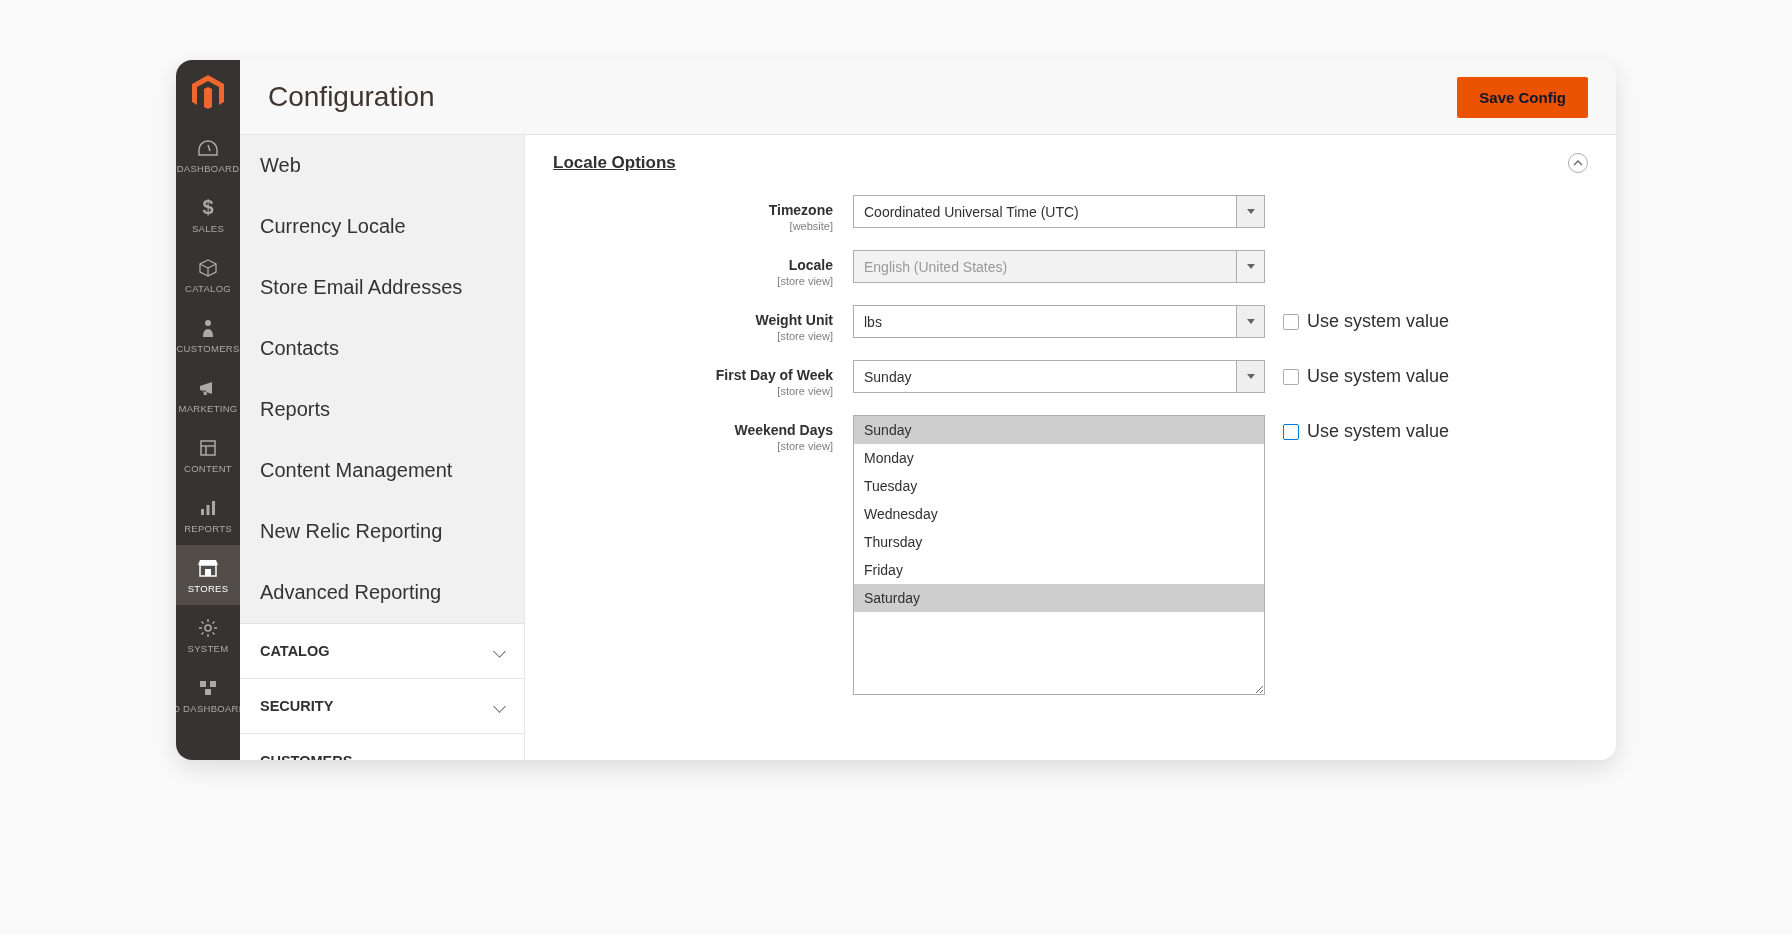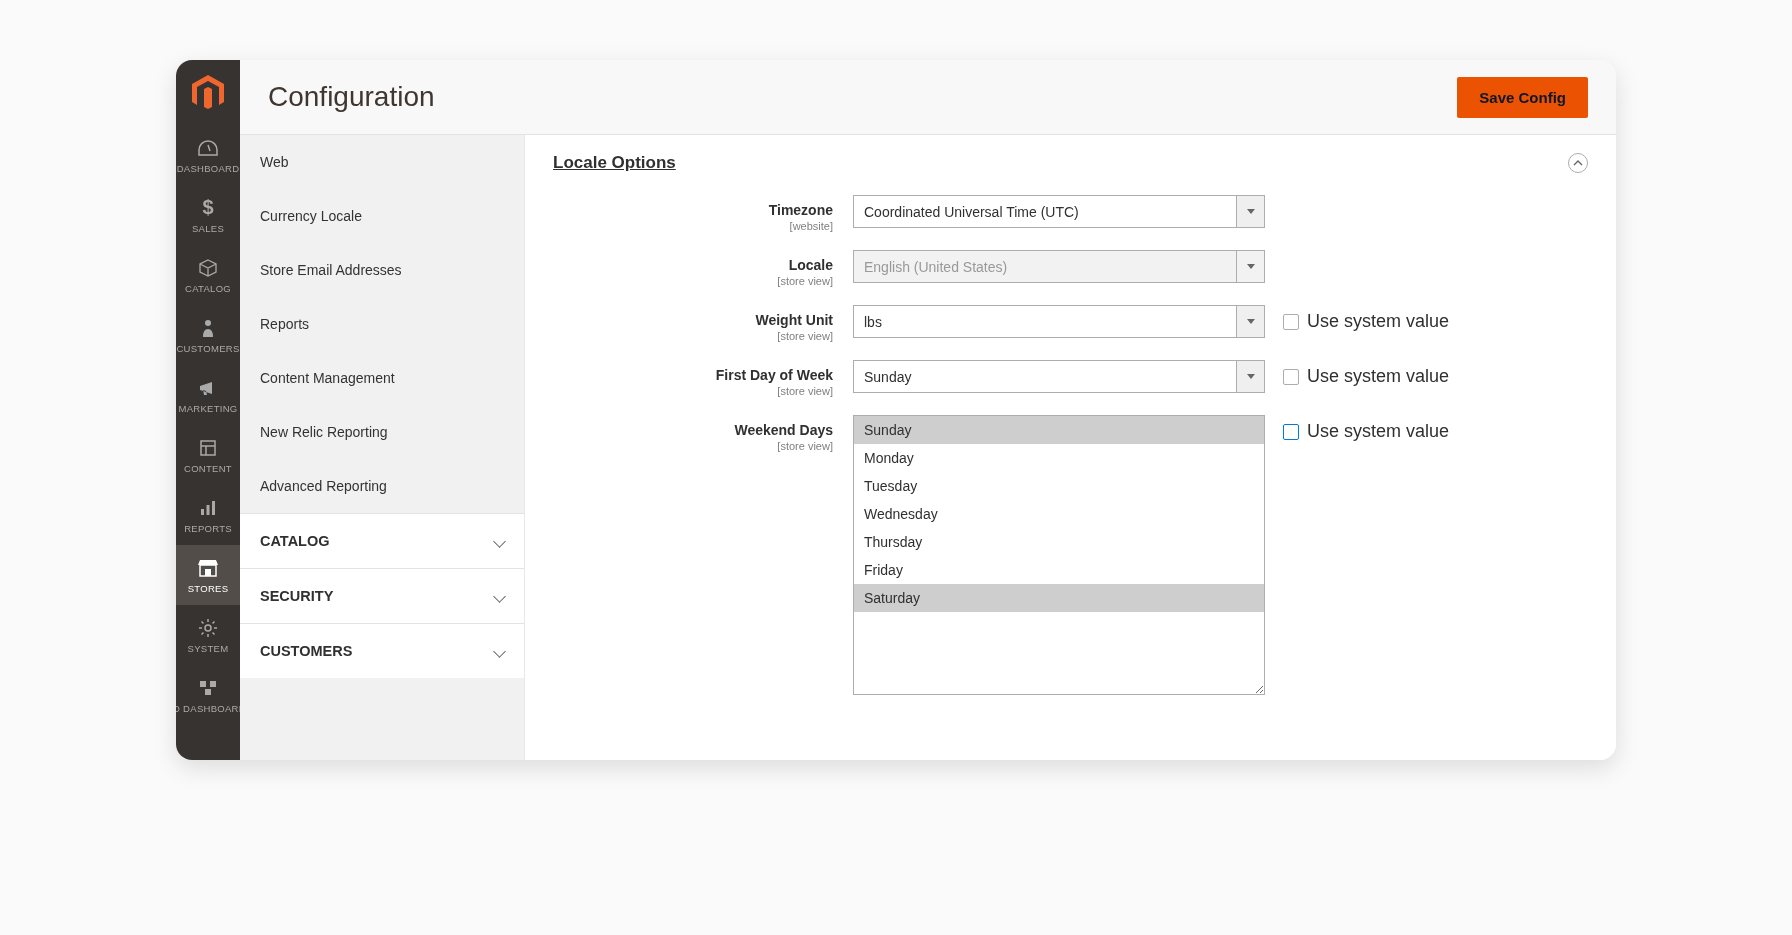--- a/index.html
+++ b/index.html
@@ -90,21 +90,21 @@
 }
 .config-tabs {
   width: 285px;
   background: #f1f1f1;
   flex-shrink: 0;
   overflow-y: auto;
   border-right: 1px solid #e8e8e8;
 }
 .tab-item {
   padding: 19px 20px;
-  font-size: 14px;
+  font-size: 20px;
   color: #333;
   cursor: pointer;
   background:#f1f1f1;
 }
 .tab-group {
   padding: 19px 20px;
   font-size: 14.5px;
   font-weight: 700;
   color: #303030;
   text-transform: uppercase;
@@ -289,20 +289,21 @@
       <h1 class="page-title">Configuration</h1>
       <button class="save-btn">Save Config</button>
     </div>
 
     <div class="content">
       <div class="config-tabs">
         <div id="general-items">
             <div class="tab-item">Web</div>
             <div class="tab-item">Currency Locale</div>
             <div class="tab-item">Store Email Addresses</div>
+            <div class="tab-item">Contacts</div>
             <div class="tab-item">Reports</div>
             <div class="tab-item">Content Management</div>
             <div class="tab-item">New Relic Reporting</div>
             <div class="tab-item">Advanced Reporting</div>
           </div>
         <div id="tab-groups">
             <div class="tab-group">
               <span>CATALOG</span>
               <span class="chev"></span>
             </div>

